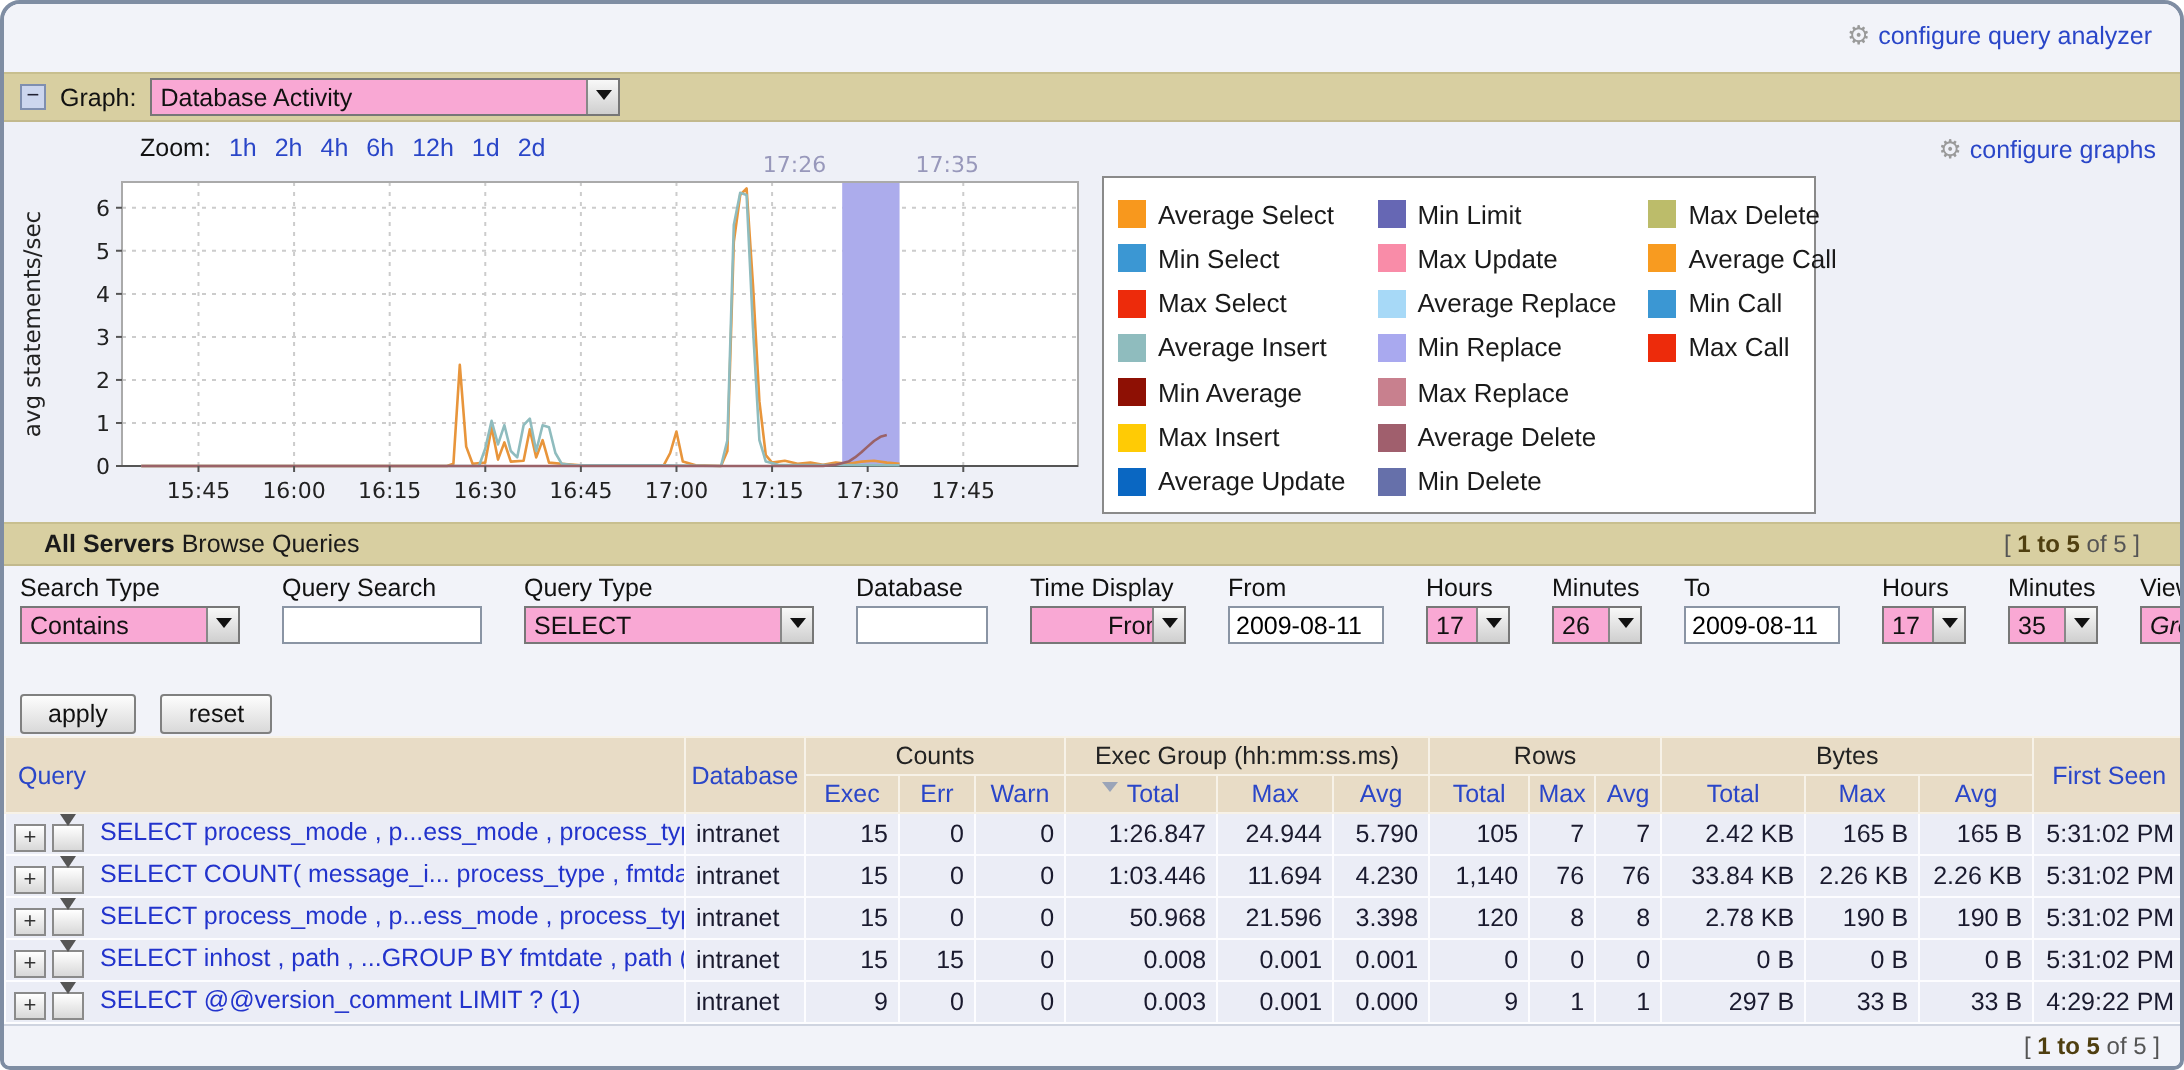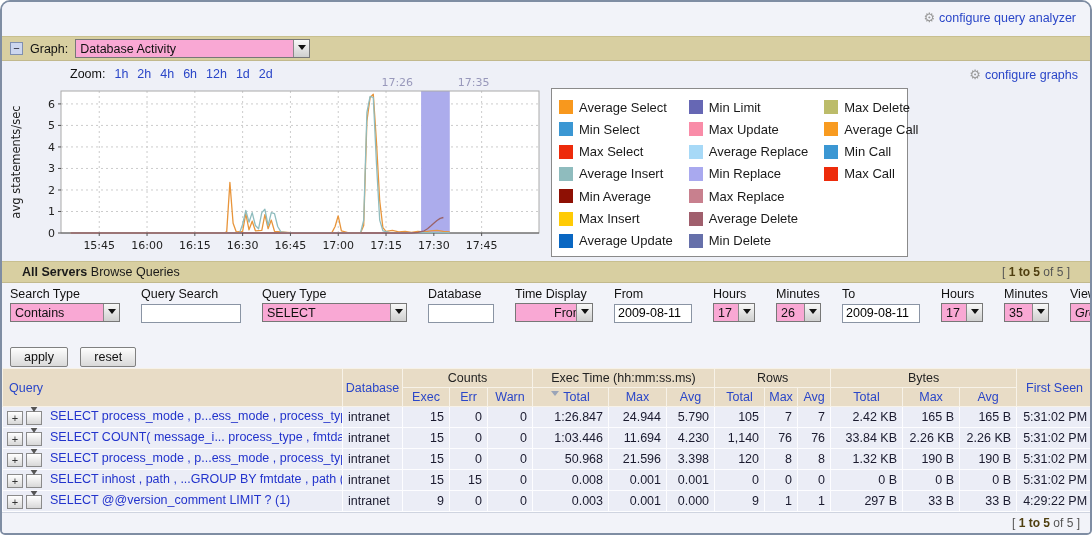--- a/index.html
+++ b/index.html
@@ -298,21 +298,21 @@
         <col style="width:72px">
         <col style="width:57px">
         <col style="width:57px">
         <col style="width:76px">
     </colgroup>
     <thead>
       <tr>
         <th rowspan="2" class="th-query">Query</th>
         <th rowspan="2">Database</th>
         <th colspan="3" class="grp">Counts</th>
-        <th colspan="3" class="grp">Exec Time (hh:mm:ss.ms)</th>
+        <th colspan="3" class="grp">Exec Group (hh:mm:ss.ms)</th>
         <th colspan="3" class="grp">Rows</th>
         <th colspan="3" class="grp">Bytes</th>
         <th rowspan="2">First Seen</th>
       </tr>
       <tr>
         <th>Exec</th>
         <th>Err</th>
         <th>Warn</th>
         <th><span class="sort-desc"></span><span>Total</span></th>
         <th>Max</th>
@@ -365,21 +365,21 @@
           <td>intranet</td>
           <td class="num">15</td>
           <td class="num">0</td>
           <td class="num">0</td>
           <td class="num">50.968</td>
           <td class="num">21.596</td>
           <td class="num">3.398</td>
           <td class="num">120</td>
           <td class="num">8</td>
           <td class="num">8</td>
-          <td class="num">1.32 KB</td>
+          <td class="num">2.78 KB</td>
           <td class="num">190 B</td>
           <td class="num">190 B</td>
           <td class="num">5:31:02 PM</td>
         </tr>
         <tr>
           <td class="qcell"><span class="mini">+</span><span class="mini"><span class="tri-glyph"></span></span><a class="qlink">SELECT inhost , path , ...GROUP BY fmtdate , path (1)</a></td>
           <td>intranet</td>
           <td class="num">15</td>
           <td class="num">15</td>
           <td class="num">0</td>

